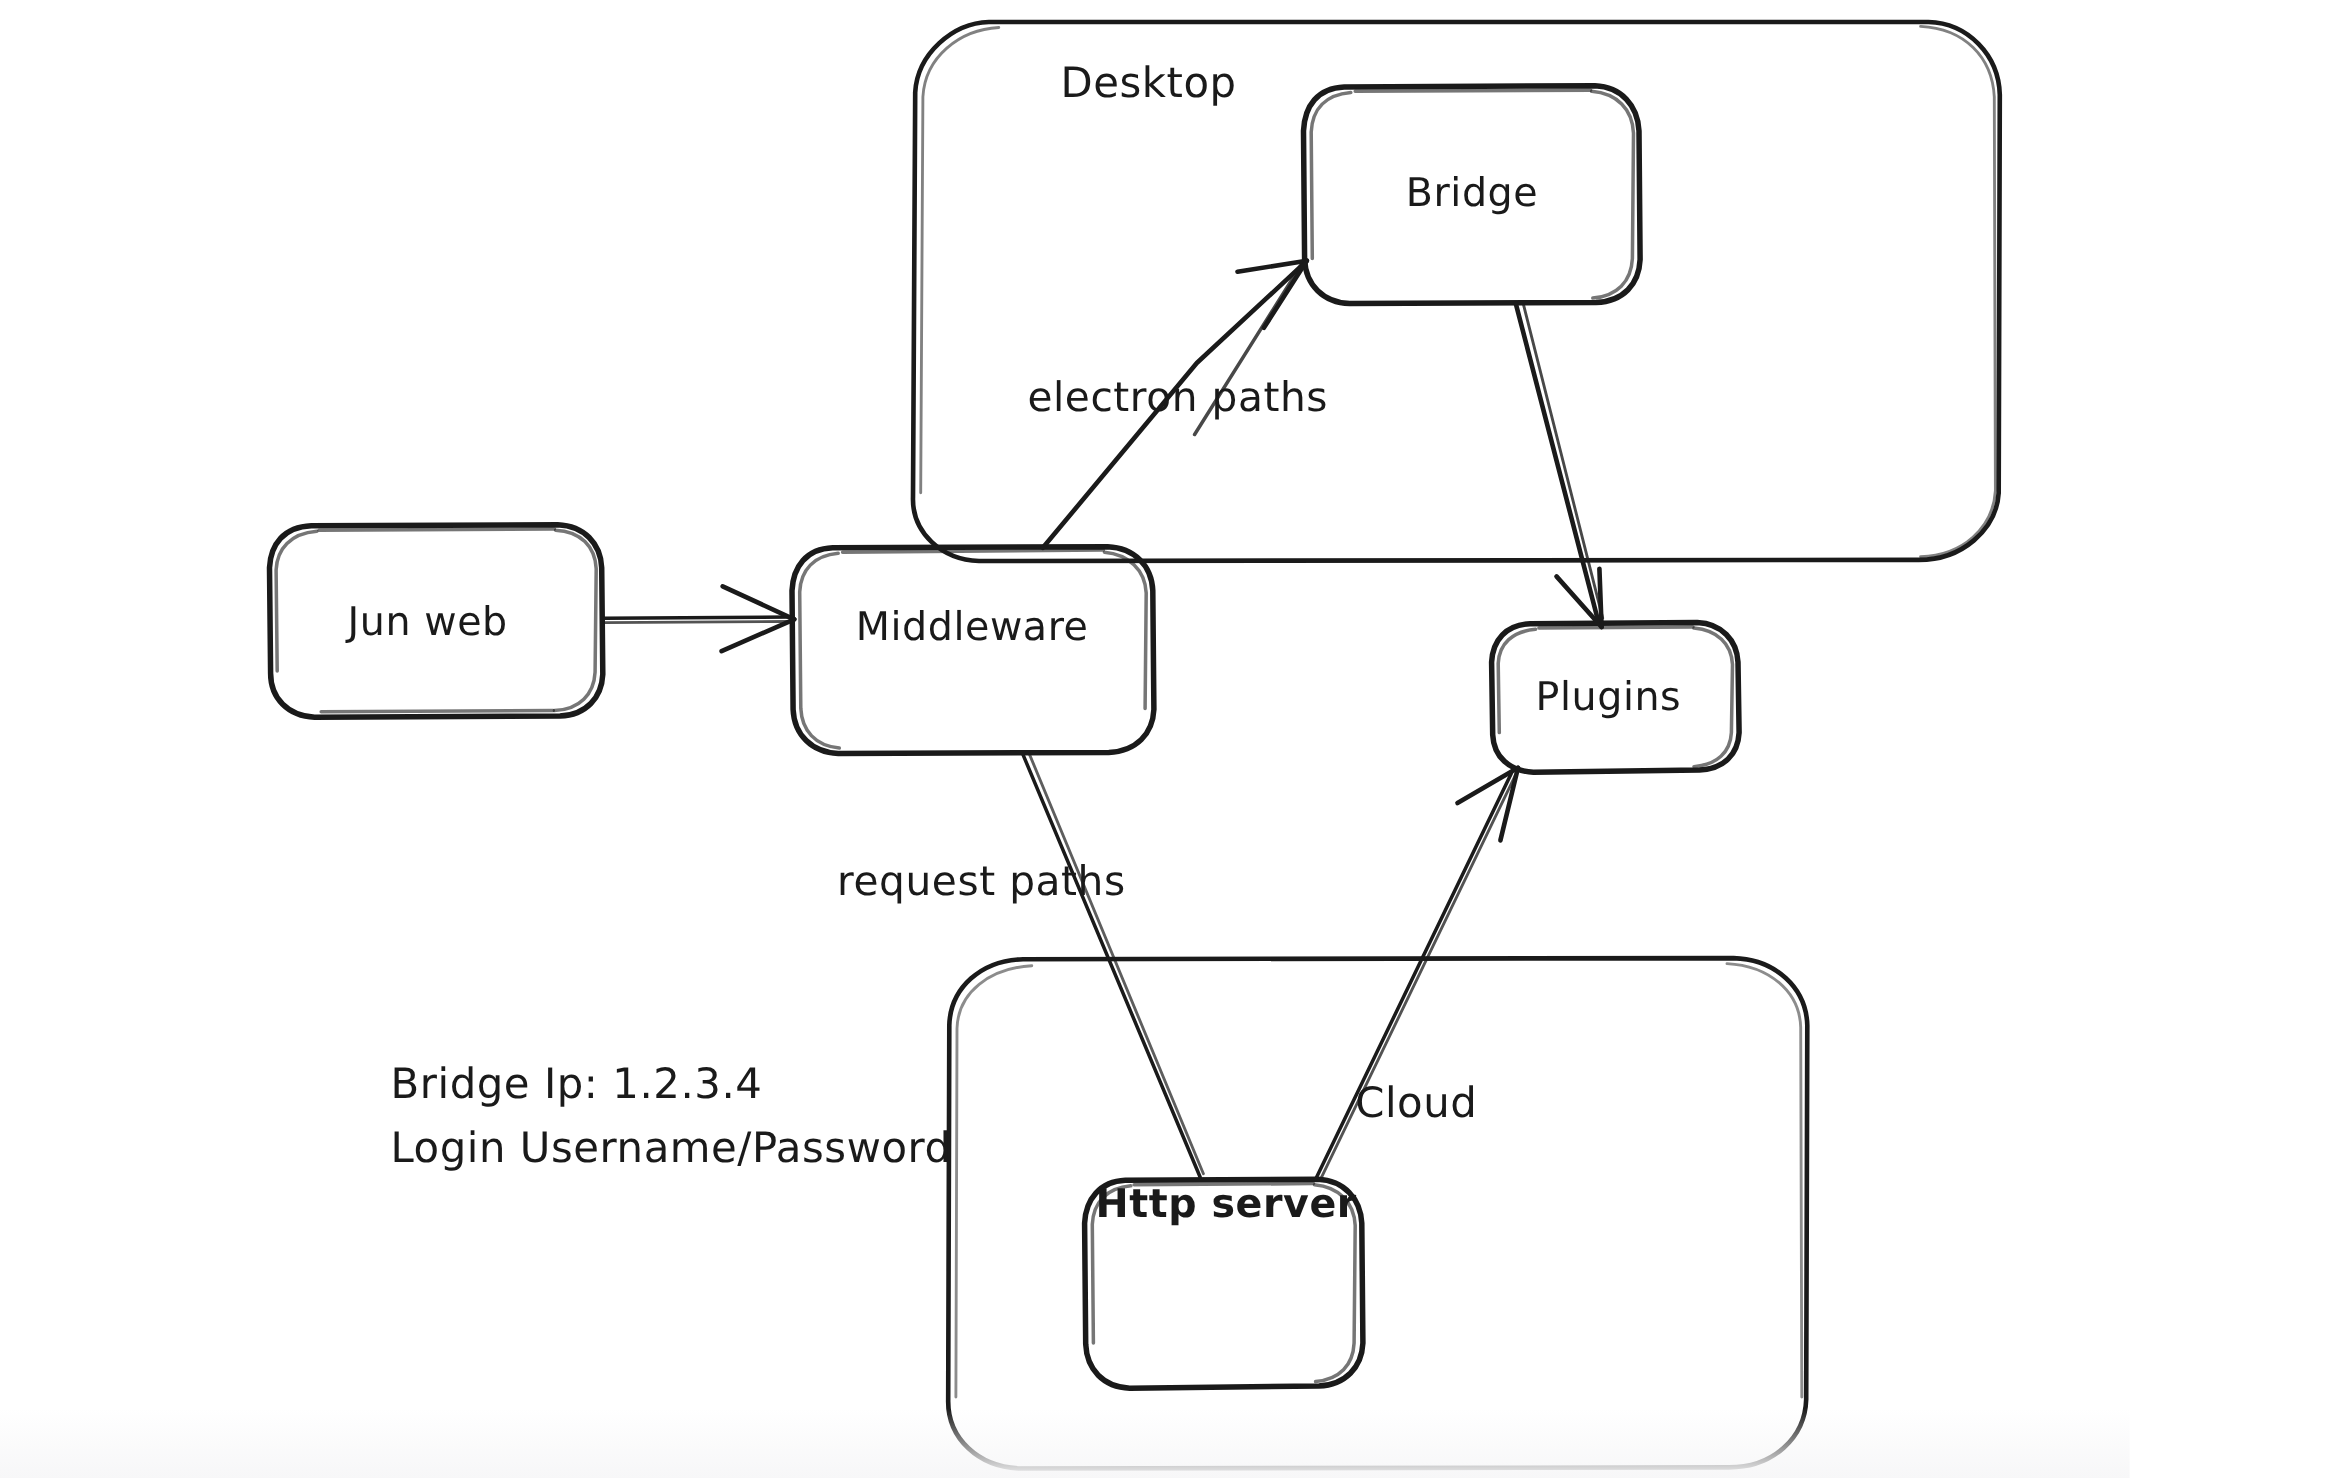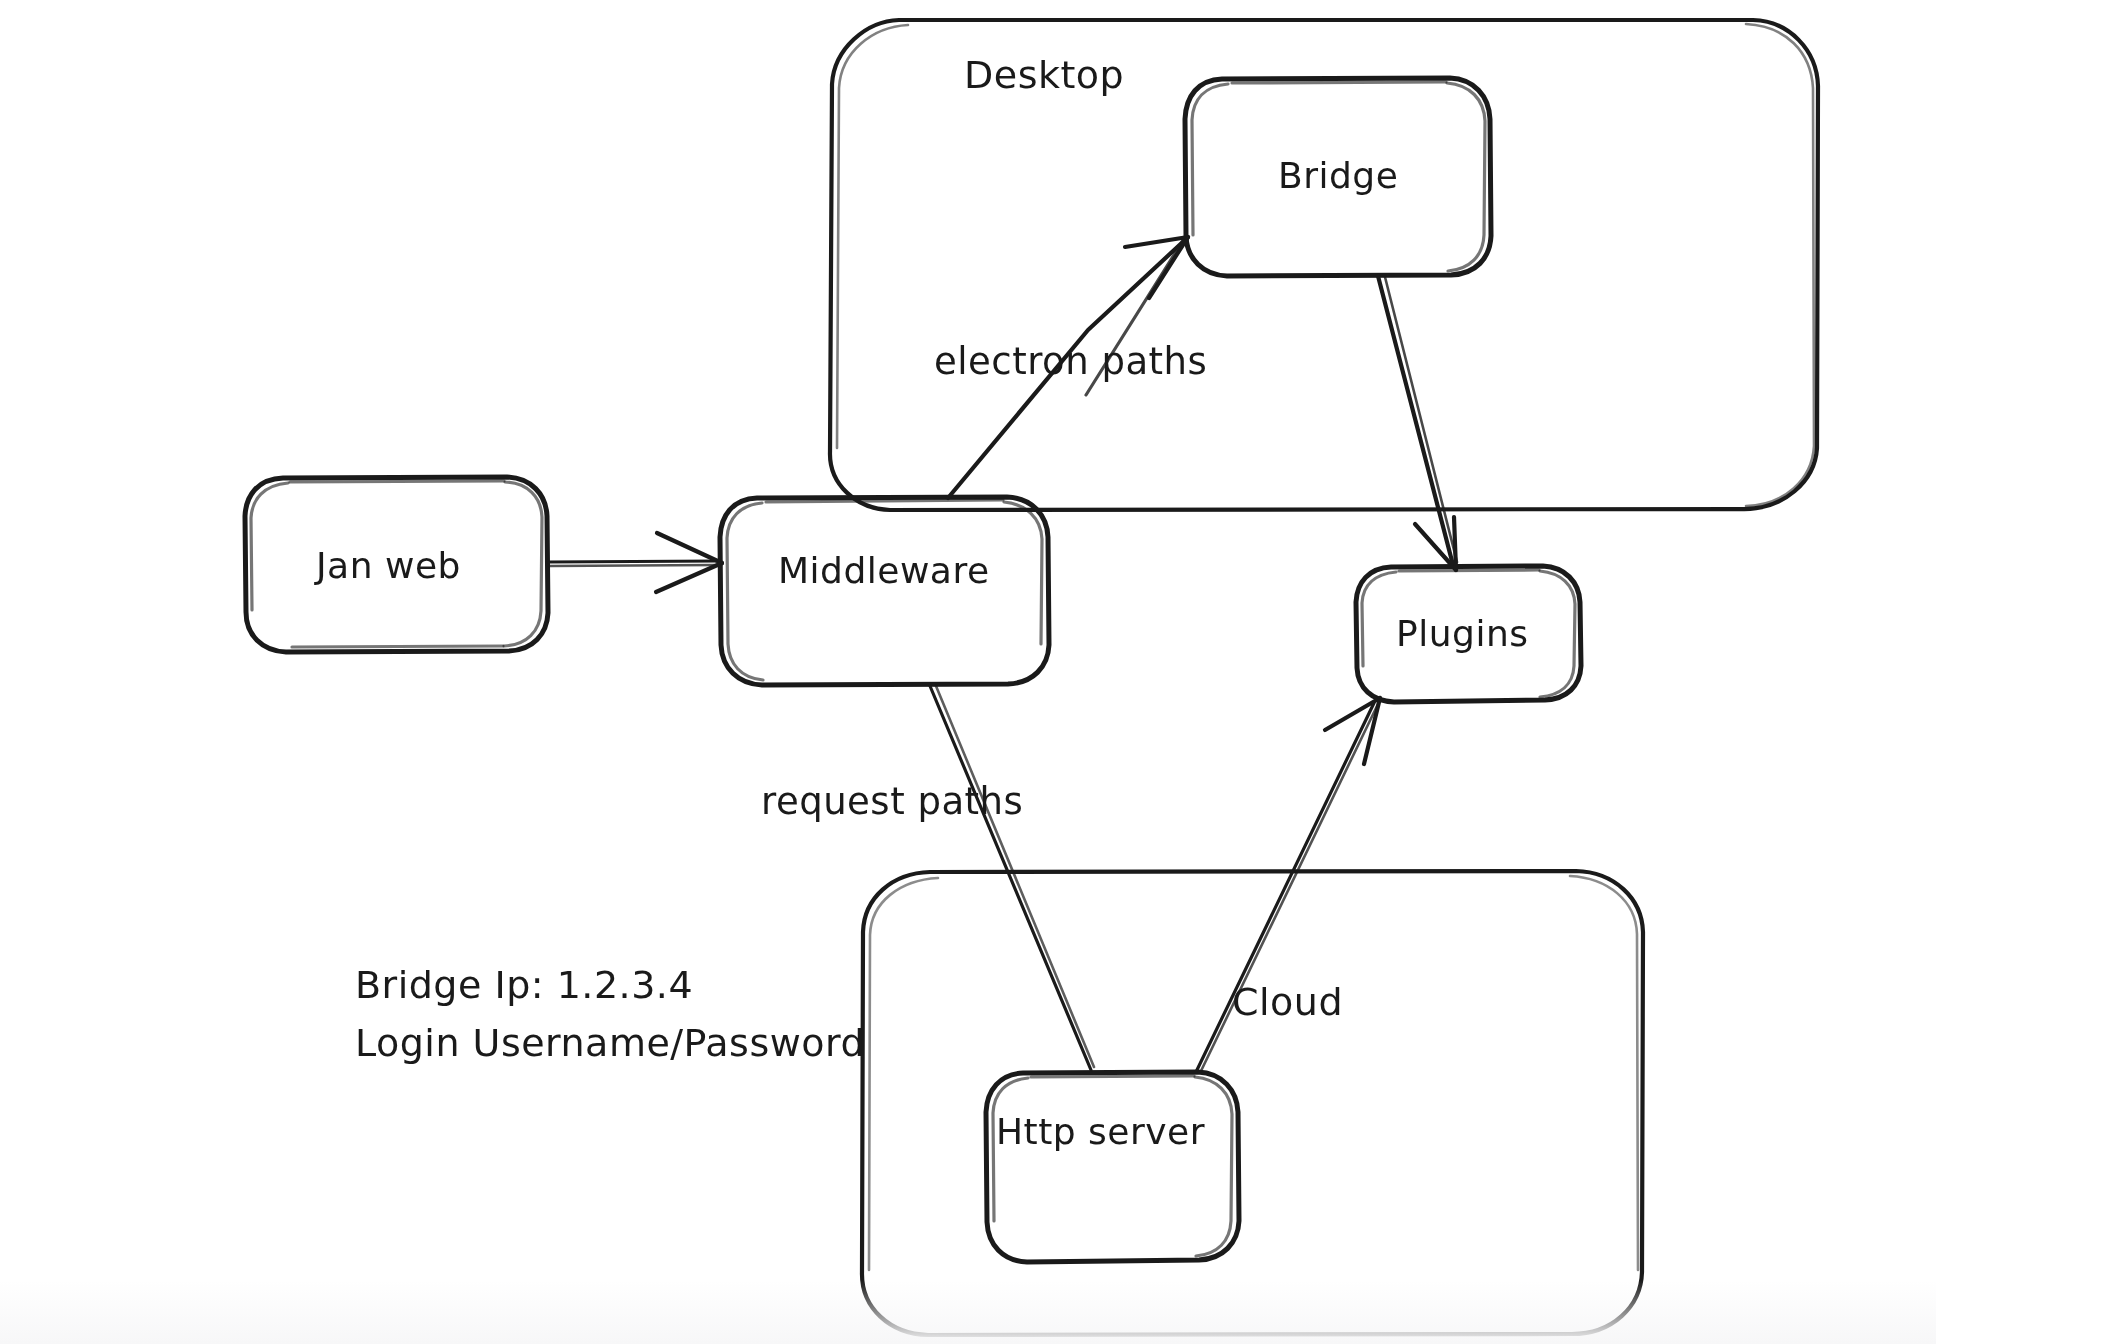--- a/index.html
+++ b/index.html
@@ -211,31 +211,31 @@
     </g>
 
   </svg>
 
   <div class="hand-text group-label" style="left:964px; top:53px;">Desktop</div>
 
   <div class="hand-text node-label" style="left:1278px; top:155px;">Bridge</div>
 
   <div class="hand-text edge-label" style="left:934px; top:340px;">electron paths</div>
 
-  <div class="hand-text node-label" style="left:316px; top:545px;">Jan web</div>
+  <div class="hand-text node-label" style="left:316px; top:545px;">Jun web</div>
 
   <div class="hand-text node-label" style="left:778px; top:550px;">Middleware</div>
 
   <div class="hand-text node-label" style="left:1396px; top:613px;">Plugins</div>
 
   <div class="hand-text edge-label" style="left:761px; top:780px;">request paths</div>
 
   <div class="hand-text group-label" style="left:1232px; top:944px;margin-top:36px;">Cloud</div>
 
-  <div class="hand-text node-label" style="left:996px; top:1111px;">Http server</div>
+  <div class="hand-text node-label" style="left:996px; top:1074px;font-weight:bold;">Http server</div>
 
   <div>
     <div class="hand-text note-line" style="left:355px; top:963px;">Bridge Ip: 1.2.3.4</div>
     <div class="hand-text note-line" style="left:355px; top:1021px;">Login Username/Password</div>
   </div>
 
   <div id="bottom-fade"></div>
 
 </div>
 

